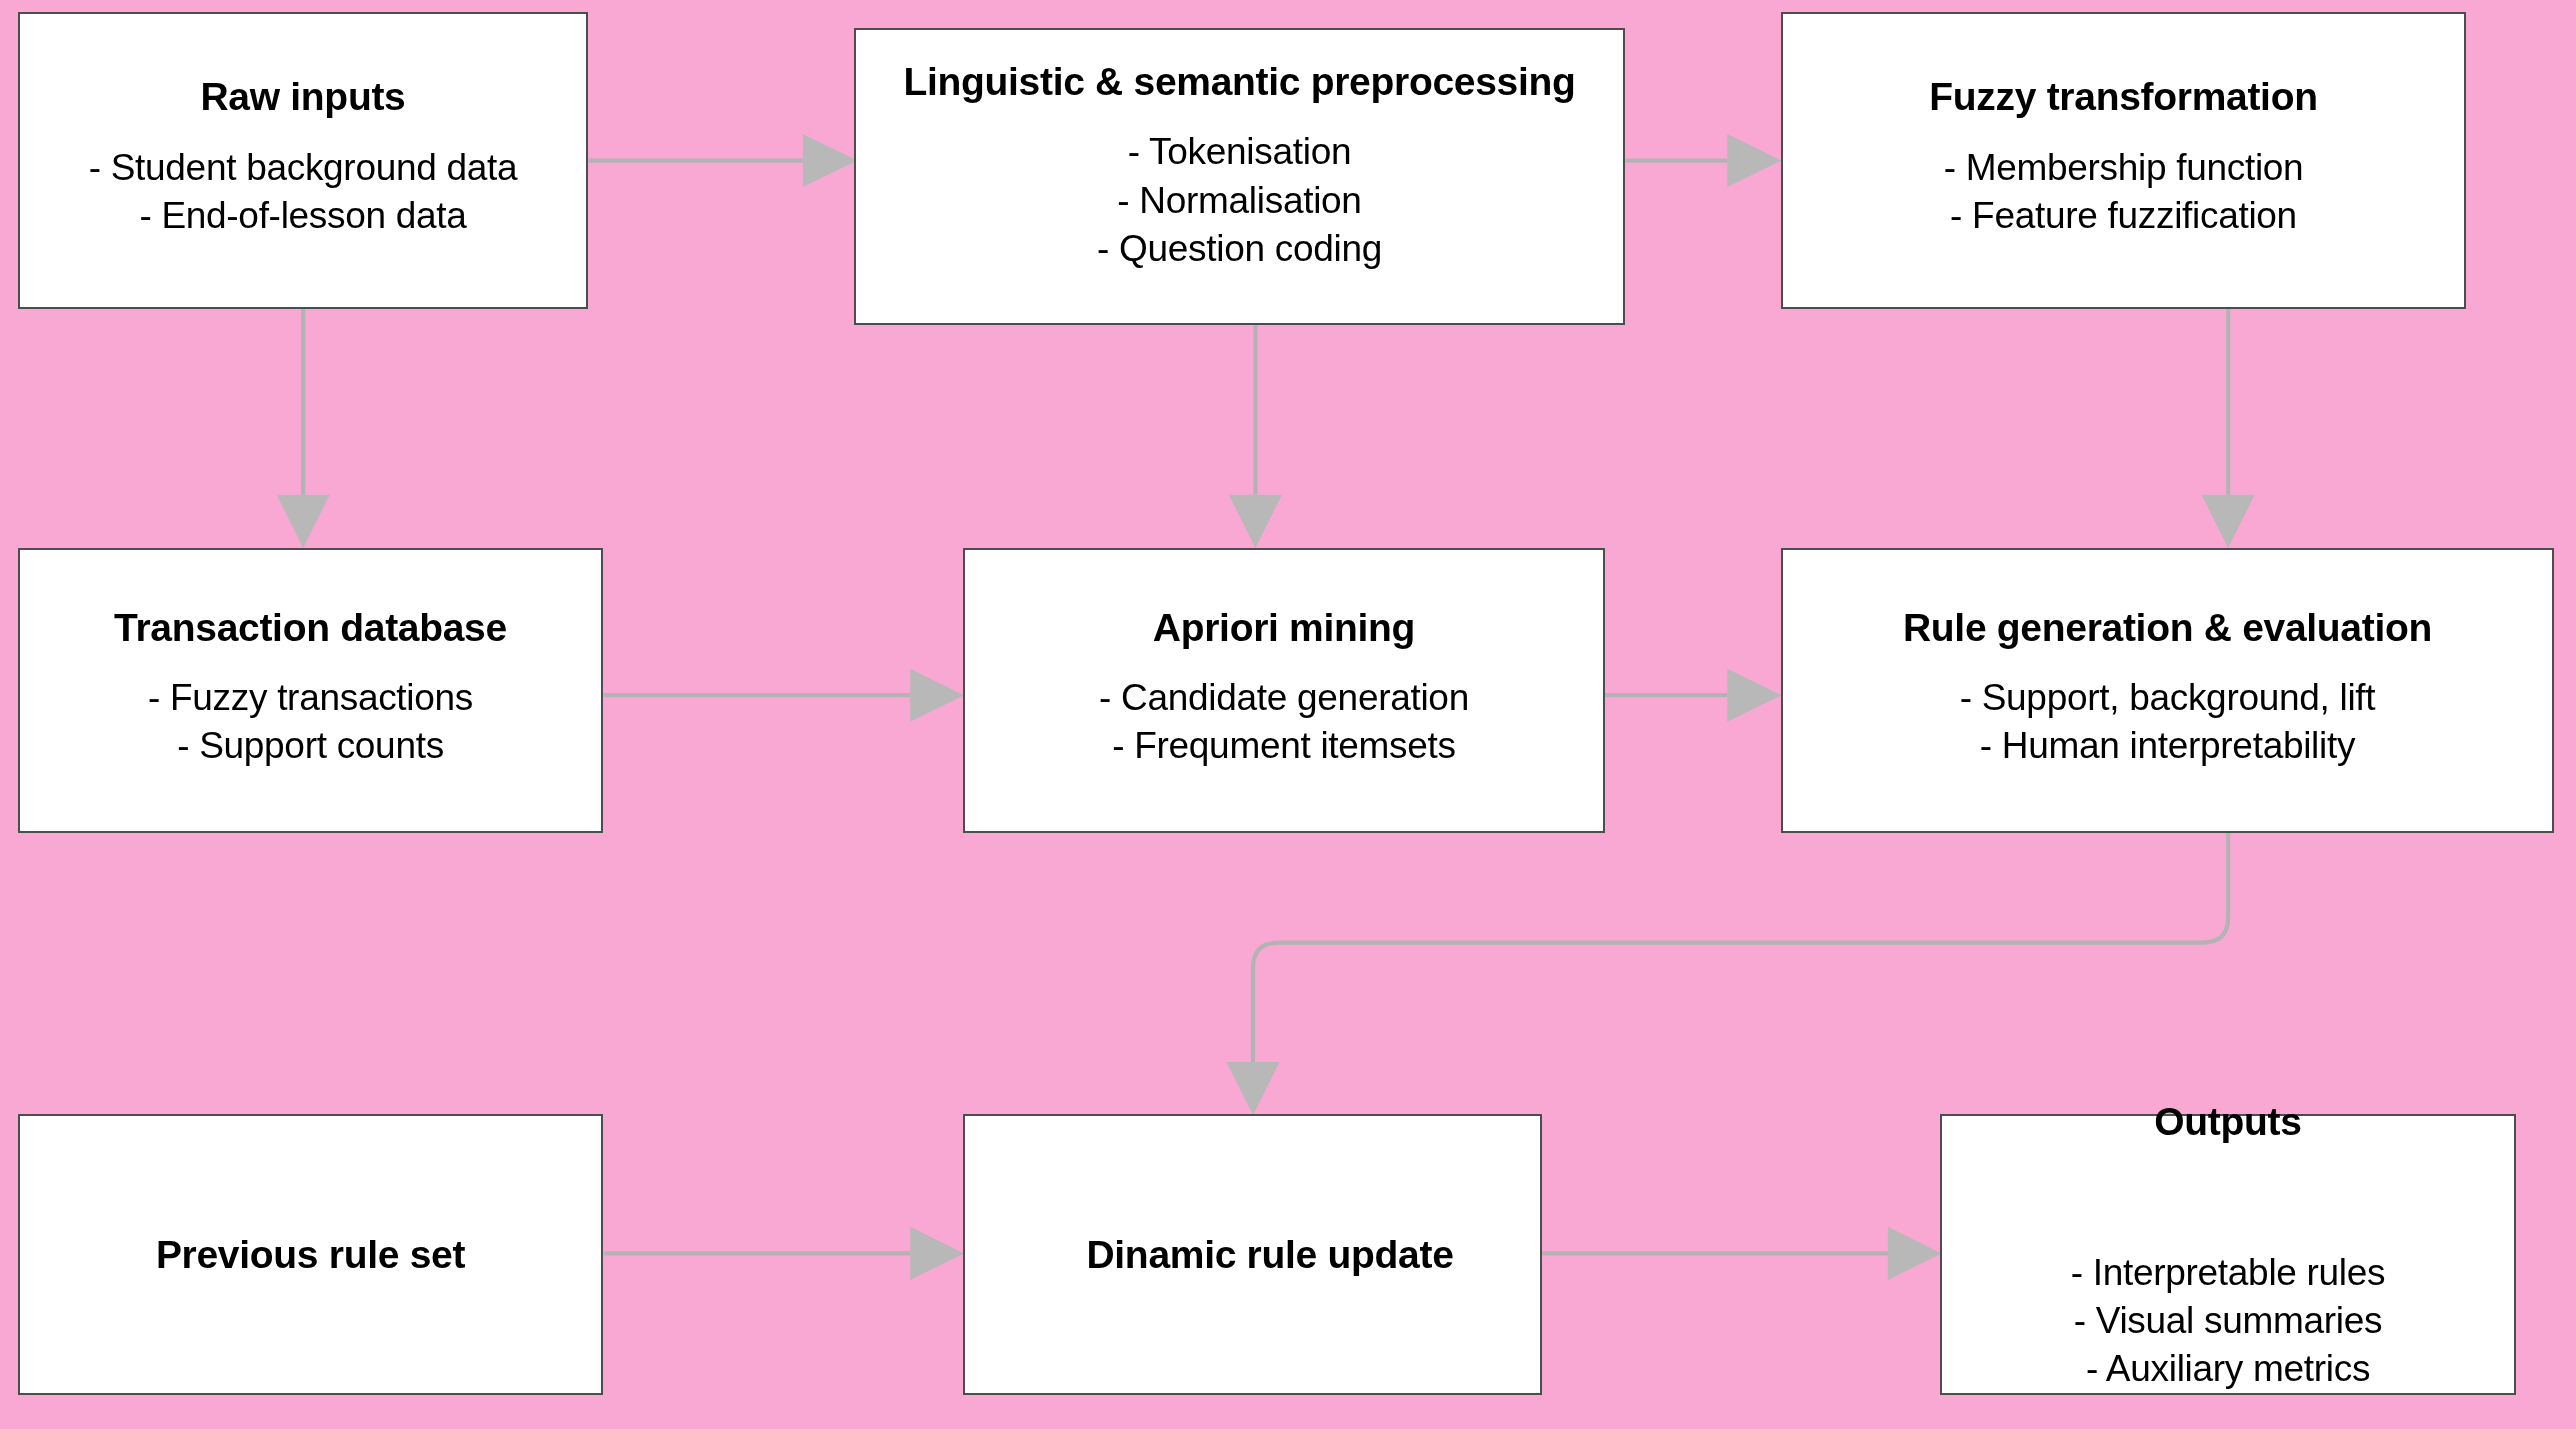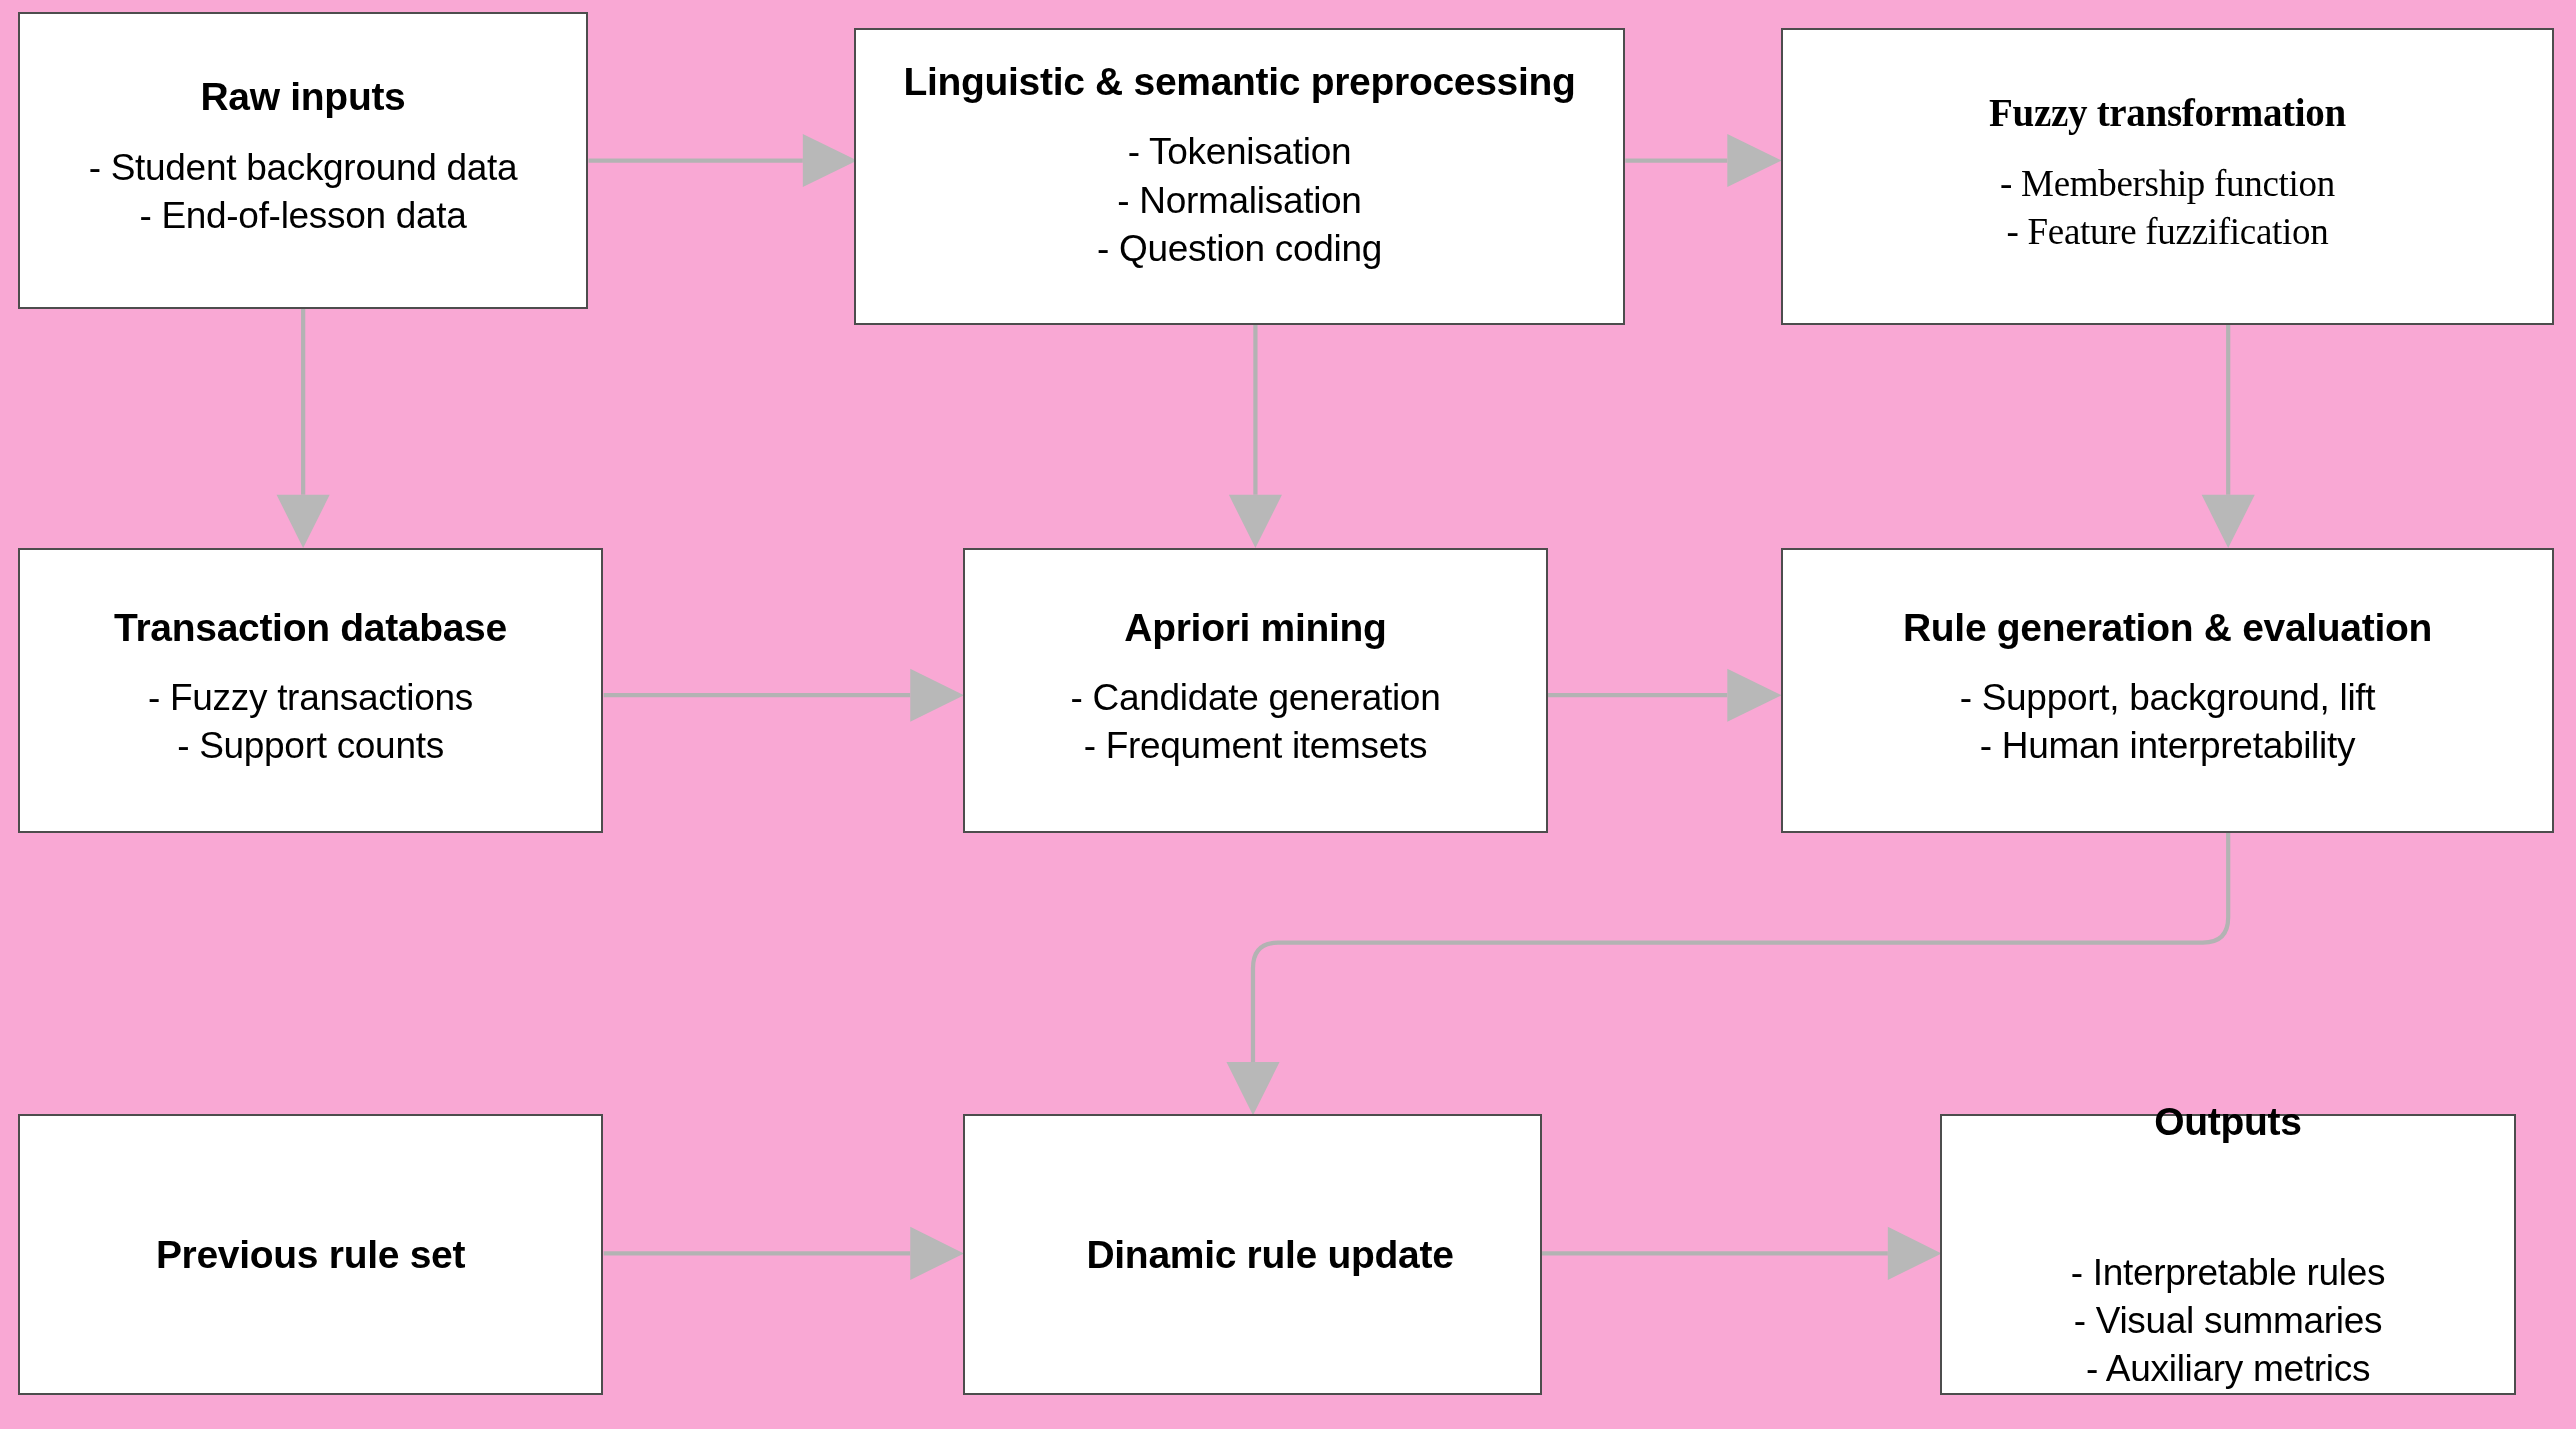--- a/index.html
+++ b/index.html
@@ -14,23 +14,23 @@
         color:#000000;}
   .node .title{font-weight:bold;font-size:39px;line-height:1.12;letter-spacing:-0.3px;}
   .node .lines{margin-top:25px;font-weight:400;font-size:37px;line-height:1.30;
                letter-spacing:-0.3px;}
   .node .lines .ln{white-space:nowrap;}
   .node.title-only .title{margin:0;}
 
   
   #n-raw          {left:18px;  top:12px;   width:570px;  height:297px;}
   #n-ling         {left:854px;top:28px;   width:771px; height:297px;}
-  #n-fuzzy        {left:1781px;top:28px;   width:773px; height:297px;font-family:Liberation Serif, serif;}
+  #n-fuzzy        {left:1781px;top:12px;   width:685px; height:297px;}
   #n-trans        {left:18px;  top:548px;  width:585px;  height:285px;}
-  #n-apriori      {left:963px;top:548px;  width:585px;  height:285px;}
+  #n-apriori      {left:963px;top:548px;  width:642px;  height:285px;}
   #n-rule         {left:1781px;top:548px;  width:773px; height:285px;}
   #n-prev         {left:18px;  top:1114px; width:585px;  height:281px;}
   #n-dynamic      {left:963px;top:1114px; width:579px;  height:281px;padding-left:35px;}
   #n-outputs      {left:1940px;top:1114px; width:576px;  height:281px;justify-content:space-between;}
 
   
   #n-raw .title      {margin-top:-6px;}
   #n-ling .title     {margin-top:-20.5px;}
   #n-fuzzy .title    {margin-top:-6px;}
   #n-trans .title    {margin-top:-4.8px;}

